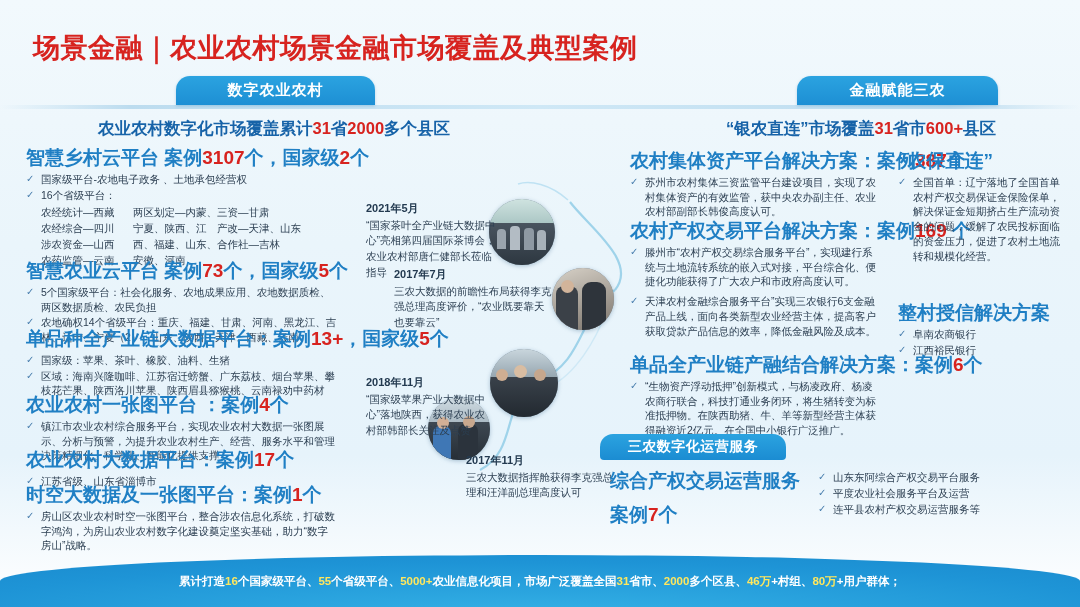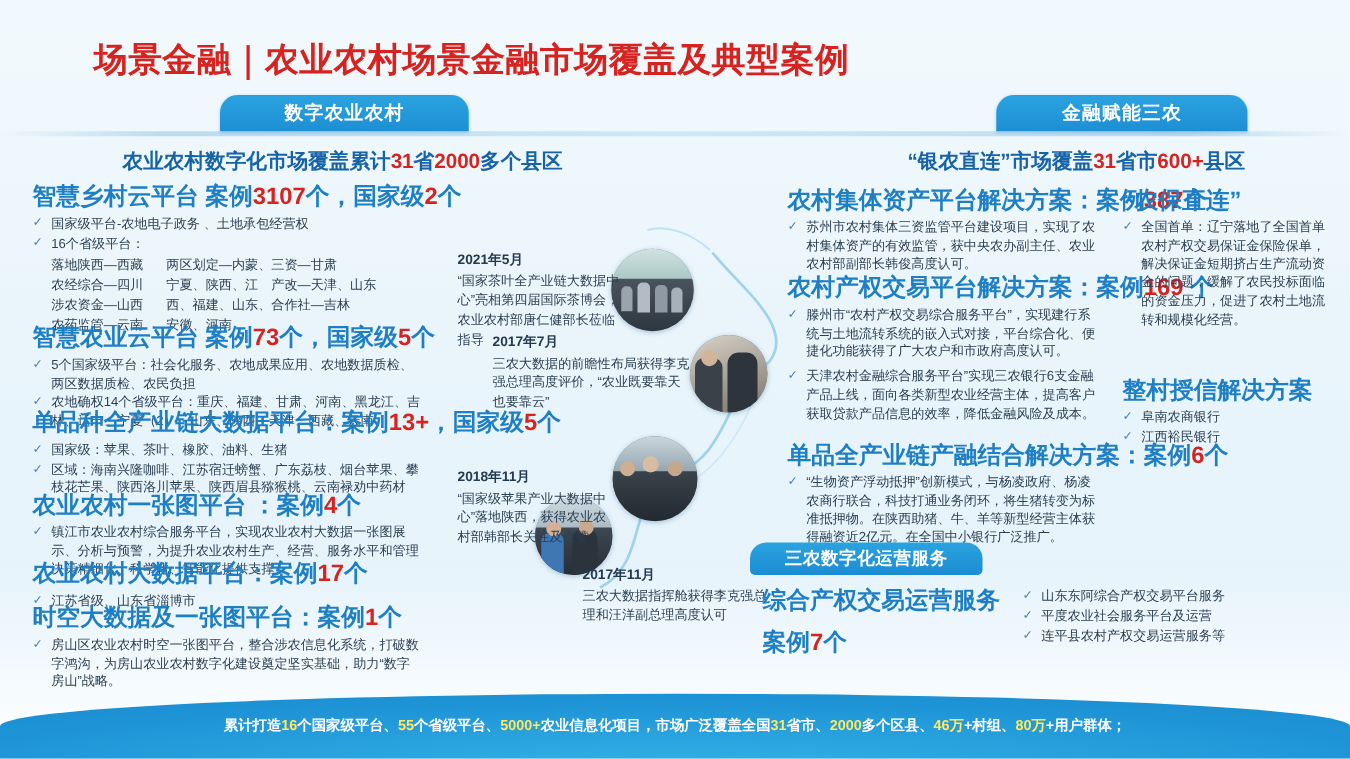--- a/index.html
+++ b/index.html
@@ -8,21 +8,21 @@
     font-family:"Liberation Sans","DejaVu Sans",sans-serif;
     background:linear-gradient(180deg,#f2f9fd 0%,#eaf5fb 40%,#e6f3fb 75%,#ffffff 100%);
     position:relative; color:#15508c;
   }
   .slide { position:absolute; inset:0; }
 
   
   .title {
     position:absolute; left:33px; top:30px;
     font-size:27px; font-weight:bold; color:#d7231f;
-    letter-spacing:.5px; white-space:nowrap;margin-left:42px;
+    letter-spacing:.5px; white-space:nowrap;
   }
 
   
   .rule {
     position:absolute; left:0; top:105px; width:1080px; height:4px;
     background:linear-gradient(90deg,rgba(160,205,232,0) 0%,#bcdcef 12%,#cfe8f6 50%,#bcdcef 88%,rgba(160,205,232,0) 100%);
   }
   .pill {
     position:absolute; top:76px; height:29px;
     background:linear-gradient(180deg,#2ba3e0 0%,#1d8fd4 100%);
@@ -119,21 +119,21 @@
 
   <div class="blk" style="left:26px; top:145px; width:312px;">
     <h3>
       <span>智慧乡村云平台 案例</span><span class="n">3107</span><span>个，国家级</span><span class="n">2</span><span>个</span>
     </h3>
     <ul>
       <li><span class="ck">✓</span><span>国家级平台-农地电子政务 、土地承包经营权</span></li>
       <li><span class="ck">✓</span><span>16个省级平台：</span></li>
     </ul>
     <div class="ptable">
-      <span>落地陕西—西藏</span>
+      <span>农经统计—西藏</span>
       <span>两区划定—内蒙、</span>
       <span>三资—甘肃</span>
       <span>农经综合—四川</span>
       <span>宁夏、陕西、江</span>
       <span>产改—天津、山东</span>
       <span>涉农资金—山西</span>
       <span>西、福建、山东、</span>
       <span>合作社—吉林</span>
       <span>农药监管—云南</span>
       <span>安徽、河南</span>

